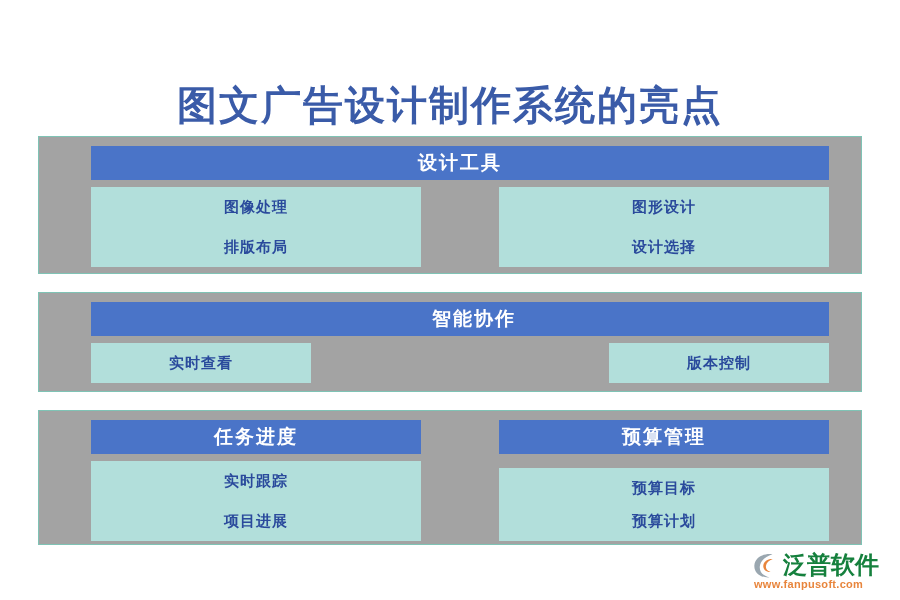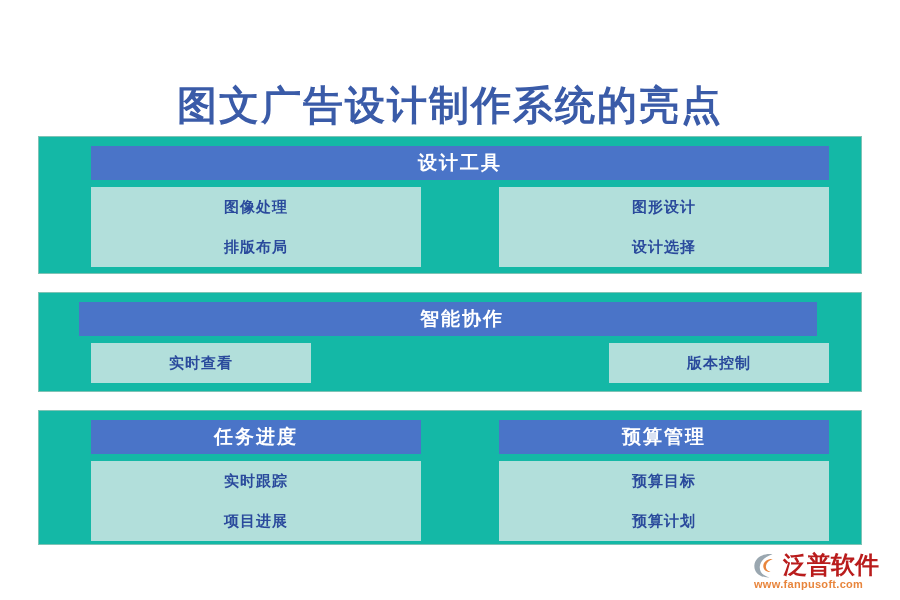--- a/index.html
+++ b/index.html
@@ -38,21 +38,21 @@
     white-space: nowrap;
     font-family: "Liberation Serif", "DejaVu Serif", serif;
   }
 
   
   .section {
     position: absolute;
     left: 38px;
     width: 824px;
     border: 1px solid #7fc3b5;
-    background: #14b8a6;
+    background: #a3a3a3;
     box-sizing: border-box;
   }
   #section-1 { top: 136px; height: 138px; }
   #section-2 { top: 292px; height: 100px; }
   #section-3 { top: 410px; height: 135px; }
 
   
   .hdr {
     position: absolute;
     background: #4a74c8;
@@ -83,31 +83,31 @@
   }
 
   
   #s1-header { left: 52px; top: 9px;  width: 738px; }
   #s1-i0 { left: 52px;  top: 50px; width: 330px; }
   #s1-i1 { left: 460px; top: 50px; width: 330px; text-align: right; }
   #s1-i2 { left: 52px;  top: 90px; width: 330px; font-family: Liberation Serif, serif; }
   #s1-i3 { left: 460px; top: 90px; width: 330px; }
 
   
-  #s2-header { left: 40px; top: 9px; width: 738px; padding-left: 28px; }
+  #s2-header { left: 52px; top: 9px; width: 738px; padding-left: 28px; }
   #s2-i0 { left: 52px;  top: 50px; width: 220px; }
   #s2-i1 { left: 311px; top: 50px; width: 220px; }
   #s2-i2 { left: 570px; top: 50px; width: 220px; }
 
   
   #s3a-header { left: 52px;  top: 9px;  width: 330px; }
   #s3a-i0     { left: 52px;  top: 50px; width: 330px; }
   #s3a-i1     { left: 52px;  top: 90px; width: 330px; }
   #s3b-header { left: 460px; top: 9px;  width: 330px; }
-  #s3b-i0     { left: 460px; top: 50px; width: 330px; }
+  #s3b-i0     { left: 460px; top: 57px; width: 330px; }
   #s3b-i1     { left: 460px; top: 90px; width: 330px; }
 
   
   .logo {
     position: absolute;
     left: 752px;
     top: 551px;
     width: 140px;
     height: 42px;
     display: flex;
@@ -121,21 +121,21 @@
   }
   .logo-mark {
     width: 28px;
     height: 27px;
     margin-right: 3px;
     flex: none;
   }
   .logo-text {
     font-size: 24px;
     font-weight: bold;
-    color: #b91c1c;
+    color: #15803d;
     letter-spacing: 0px;
     line-height: 26px;
     font-family: "Liberation Serif", "DejaVu Serif", serif;
   }
   .logo-url {
     font-size: 11px;
     font-weight: bold;
     color: #e8853c;
     letter-spacing: 0.3px;
     margin-left: 2px;

